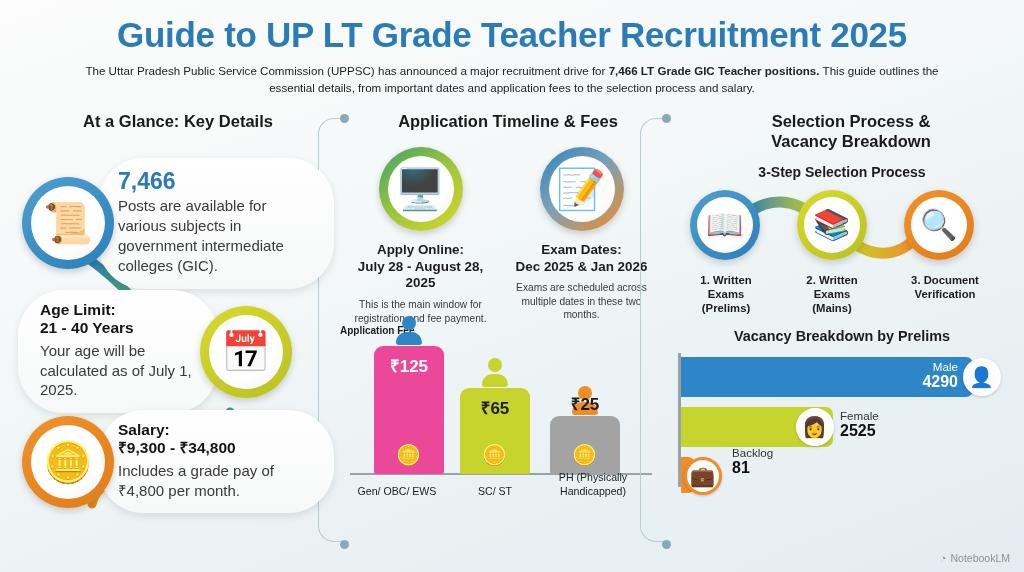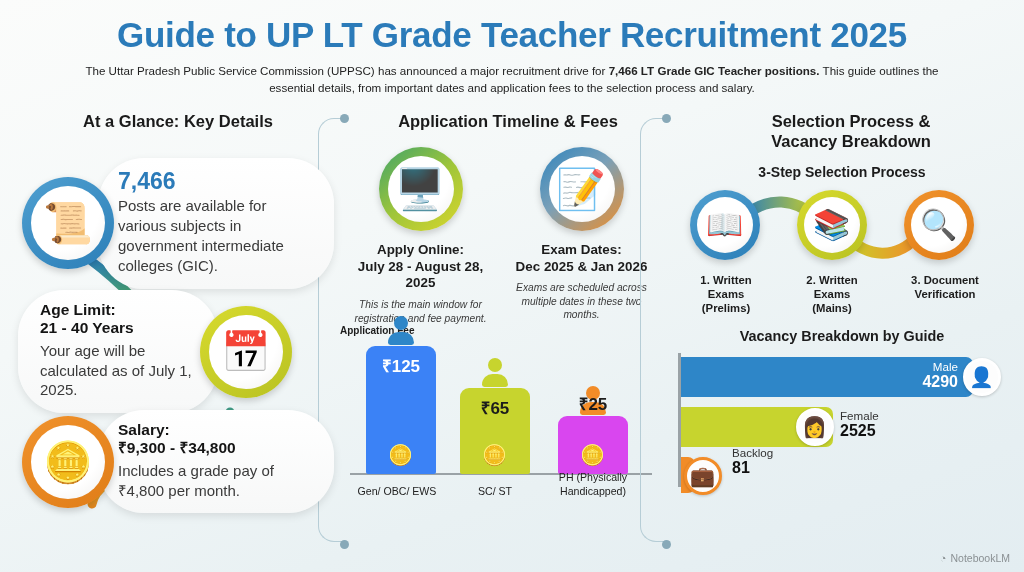--- a/index.html
+++ b/index.html
@@ -70,21 +70,21 @@
 
   
   .snake { position:absolute; left:0; top:0; z-index:1; }
 
   
   .two-up { display:flex; justify-content:space-around; margin-top:16px; }
   .tu { width:148px; text-align:center; }
   .tu .ring { margin:0 auto; width:84px; height:84px; }
   .tu-title { font-size:13.4px; font-weight:bold; margin-top:11px; line-height:1.2; }
   .tu-date  { font-size:13.4px; font-weight:bold; line-height:1.25; }
-  .tu-desc  { font-size:10.2px; color:#3a3a3a; line-height:1.32; margin-top:6px;font-style:italic; }
+  .tu-desc  { font-size:10.2px; color:#3a3a3a; line-height:1.32; margin-top:6px; }
   .ring-gy { background:linear-gradient(140deg,#3fa36a,#9ec53a 50%,#d9d62c); }
   .ring-bo { background:linear-gradient(140deg,#2f84bd,#7aa0b8 45%,#ef8e2a); }
 
   .fee-title { text-align:left; font-size:10px; font-weight:bold; }
   .feechart { position:relative; height:152px; margin:8px 14px 0; }
   .fbar { position:absolute; bottom:22px; width:70px; border-radius:9px 9px 2px 2px; }
   .fbar .amt {
     position:absolute; top:8px; left:0; right:0; text-align:center;
     font-size:17px; font-weight:bold;
   }
@@ -212,41 +212,41 @@
         <div class="tu-date">Dec 2025 &amp; Jan 2026</div>
         <div class="tu-desc">Exams are scheduled across multiple dates in these two months.</div>
       </div>
     </div>
 
     <div class="fee-title">Application Fee</div>
 
     <div class="feechart">
       <div class="axis"></div>
 
-      <div class="fbar" style="left:12px; height:128px; background:#3b82f6;padding-left:15px;">
+      <div class="fbar" style="left:20px; height:128px; background:#ec4899;padding-left:15px;">
         <div class="person">
           <div class="head" style="background:#2e86c8;"></div>
           <div class="body" style="background:#2e86c8;"></div>
         </div>
         <div class="amt" style="color:#fff;">₹125</div>
         <div class="coins">🪙</div>
       </div>
       <div class="flab" style="left:-5px;">Gen/ OBC/ EWS</div>
 
       <div class="fbar" style="left:106px; height:86px; background:#c7d42e;">
         <div class="person">
           <div class="head" style="background:#c7d42e;"></div>
           <div class="body" style="background:#c7d42e;"></div>
         </div>
         <div class="amt" style="color:#1c1c1c;">₹65</div>
         <div class="coins">🪙</div>
       </div>
       <div class="flab" style="left:93px;">SC/ ST</div>
 
-      <div class="fbar" style="left:204px; height:58px; background:#d946ef;">
+      <div class="fbar" style="left:196px; height:58px; background:#a3a3a3;">
         <div class="person">
           <div class="head" style="background:#f28c28;"></div>
           <div class="body" style="background:#f28c28;"></div>
         </div>
         <div class="amt" style="color:#1c1c1c; top:-24px;">₹25</div>
         <div class="coins">🪙</div>
       </div>
       <div class="flab" style="left:191px;">PH (Physically Handicapped)</div>
     </div>
   </div>
@@ -306,21 +306,21 @@
         <div>2. Written</div>
         <div>Exams</div>
         <div>(Mains)</div>
       </div>
       <div class="slab" style="position:absolute; left:218px; width:118px;">
         <div>3. Document</div>
         <div>Verification</div>
       </div>
     </div>
 
-    <div class="vac-title" style="margin-top:10px;">Vacancy Breakdown by Guide</div>
+    <div class="vac-title" style="margin-top:10px;">Vacancy Breakdown by Prelims</div>
 
     <div class="vacchart">
       <div class="vaxis"></div>
 
       <div class="vbar" style="top:4px; width:292px; height:40px; background:#2e86c8;"></div>
       <div class="vlabel onbar" style="top:8px; left:160px; width:120px;">
         <div>Male</div>
         <div class="vval">4290</div>
       </div>
       <div class="ava" style="top:5px; left:285px;">👤</div>

